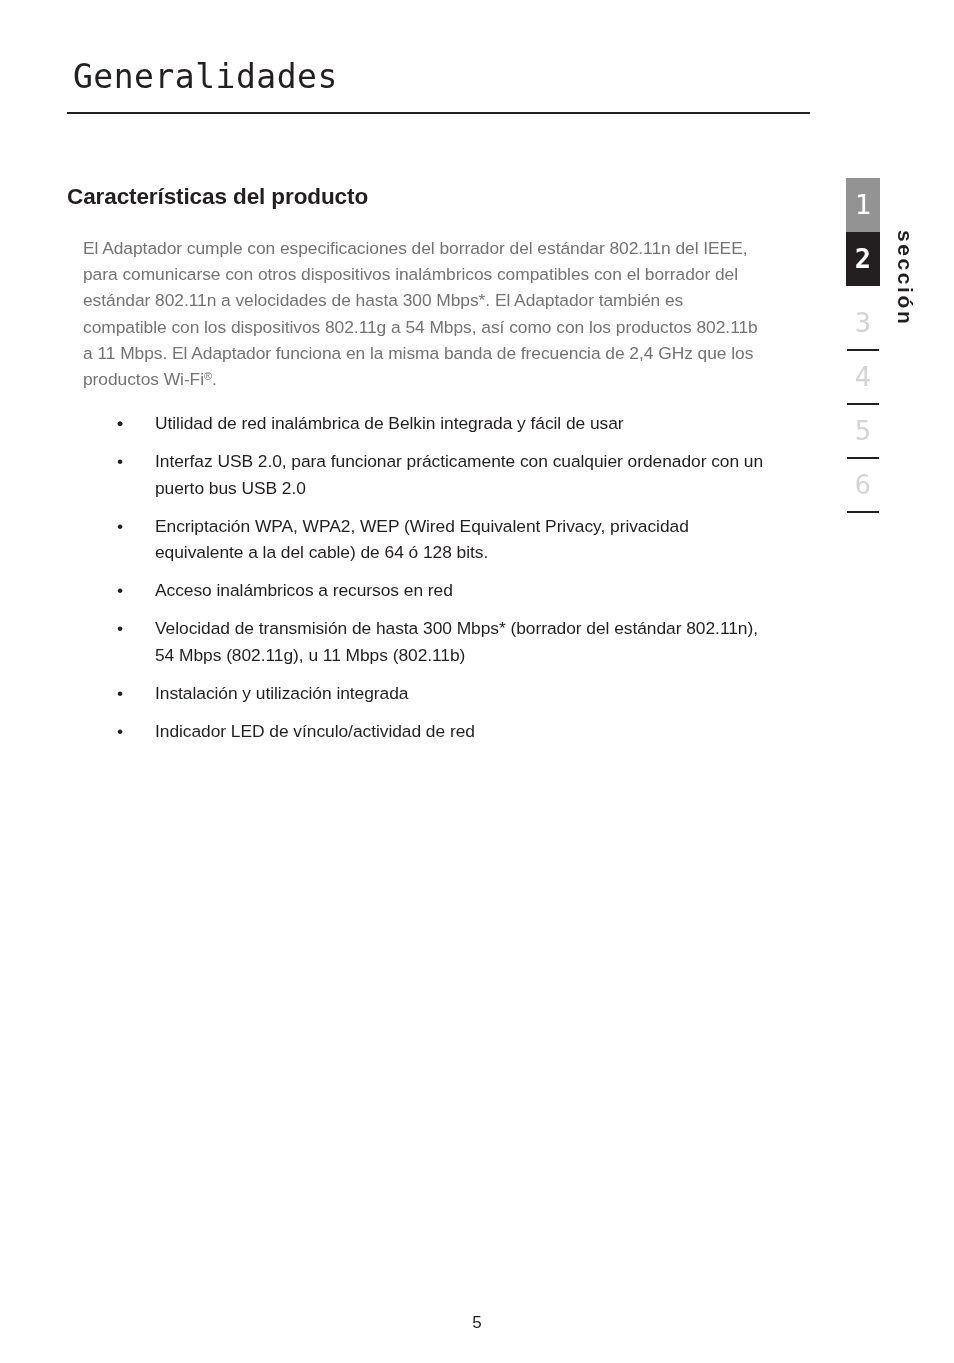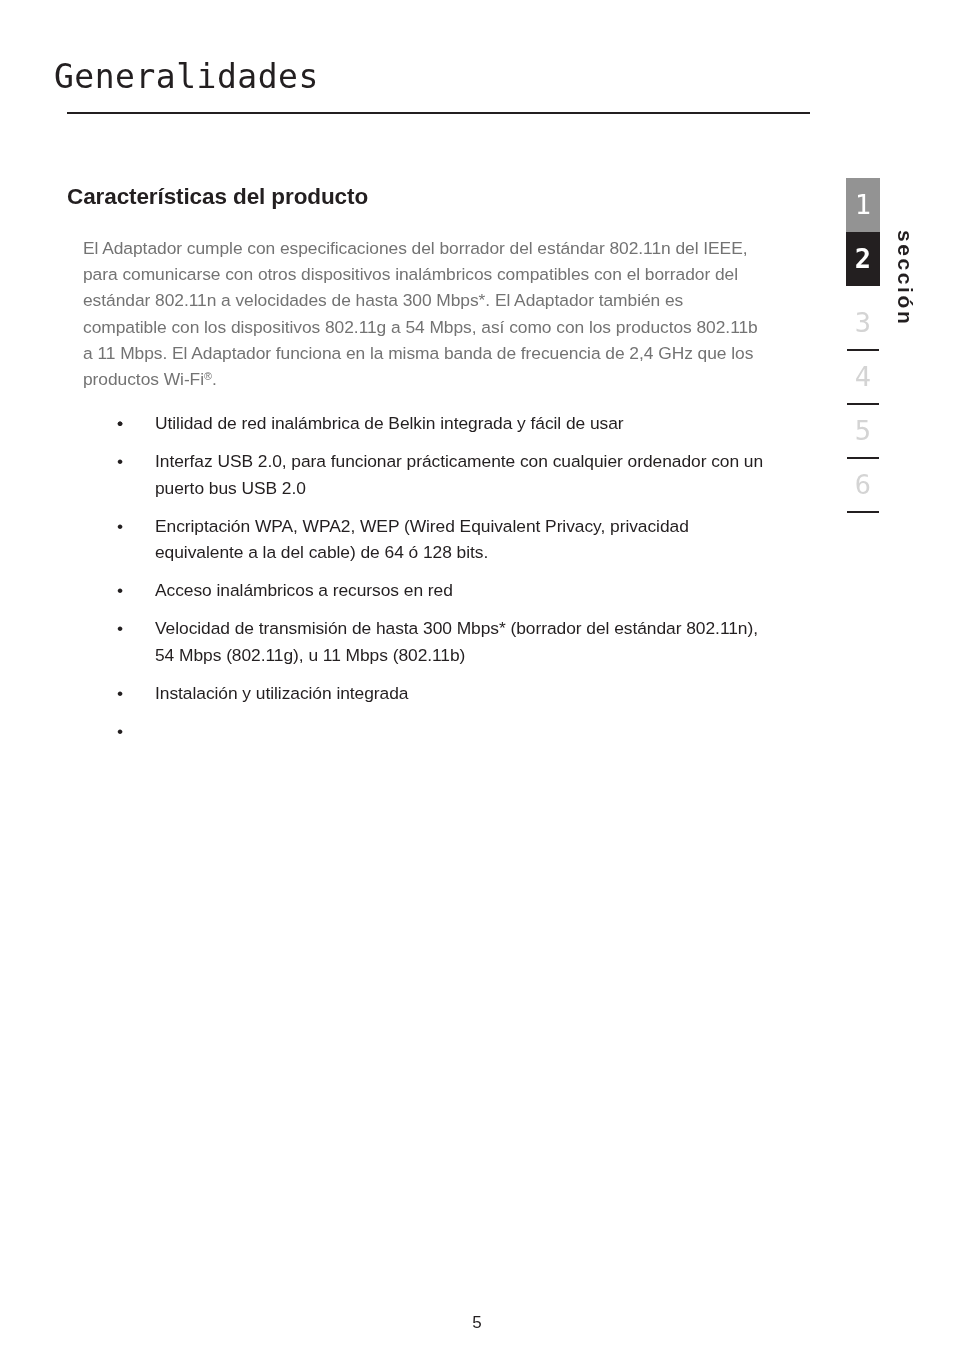--- a/index.html
+++ b/index.html
@@ -12,21 +12,21 @@
     height: 1363px;
     position: relative;
     font-family: "Liberation Sans", sans-serif;
     color: #231f20;
     overflow: hidden;
   }
 
   
   .page-title {
     position: absolute;
-    left: 54px;
+    left: 73px;
     top: 57px;
     font-family: "DejaVu Sans Mono", monospace;
     font-size: 33px;
     font-weight: 400;
     letter-spacing: 0.5px;
     color: #231f20;
     white-space: nowrap;
   }
   .title-rule {
     position: absolute;
@@ -202,20 +202,21 @@
       <li class="feature-item">
         <span class="bullet">•</span>
         <span class="feature-text">Velocidad de transmisión de hasta 300 Mbps* (borrador del estándar 802.11n), 54 Mbps (802.11g), u 11 Mbps (802.11b)</span>
       </li>
       <li class="feature-item">
         <span class="bullet">•</span>
         <span class="feature-text">Instalación y utilización integrada</span>
       </li>
       <li class="feature-item">
         <span class="bullet">•</span>
+        <span class="feature-text">Indicador LED de vínculo/actividad de red</span>
       </li>
     </ul>
 
 </div>
 
 <div class="section-nav">
     <div class="nav-item state-prev">
       <span class="nav-num">1</span>
     </div>
     <div class="nav-item state-current">

